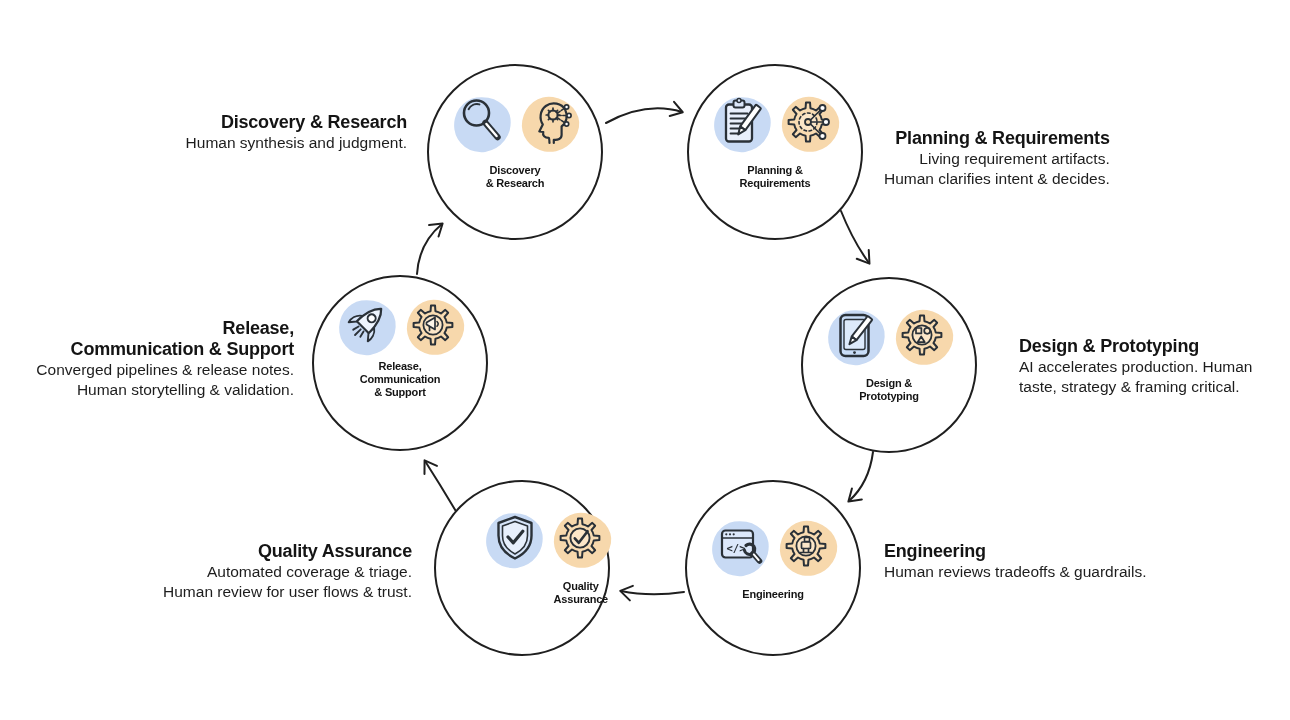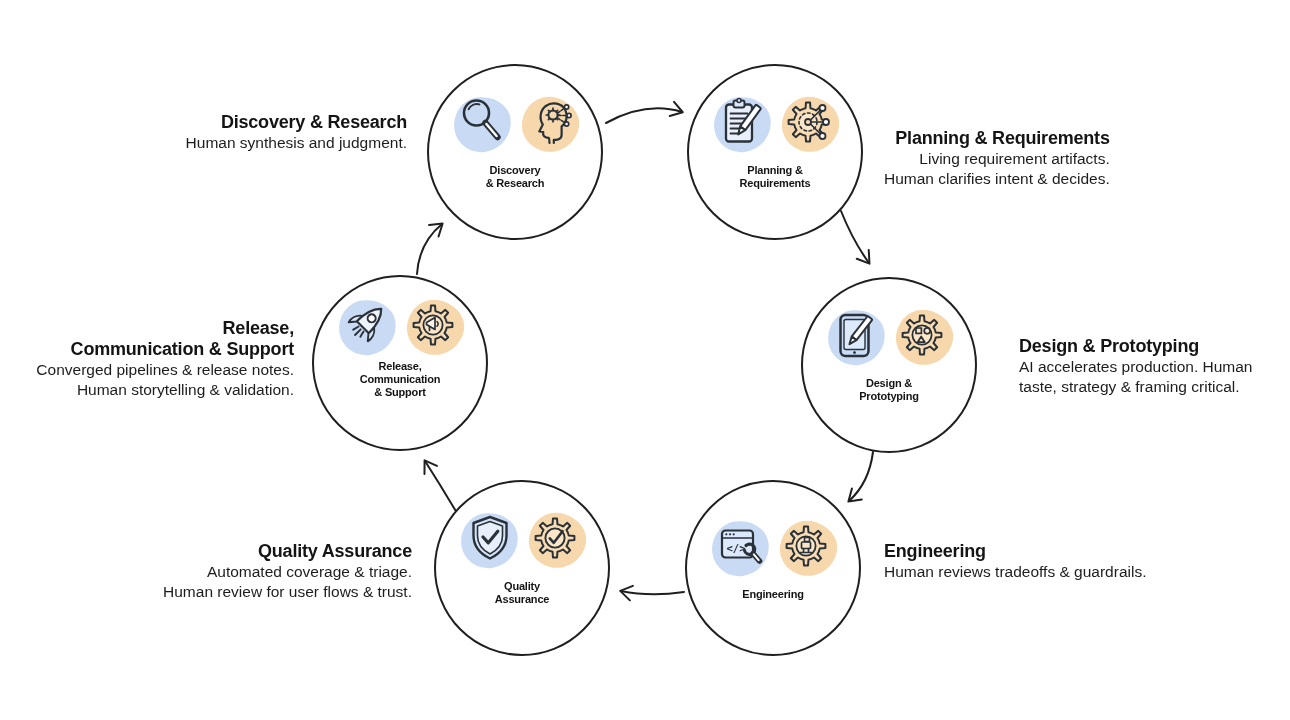--- a/index.html
+++ b/index.html
@@ -31,21 +31,21 @@
   }
   .desc { position:absolute; z-index:2; white-space:nowrap; }
   .desc.right { text-align:right; }
   .desc-title { font-weight:bold; font-size:18px; line-height:21px; color:#141414; letter-spacing:-0.2px; }
   .desc-line { font-size:15.5px; line-height:19.5px; color:#1d1d1d; }
   
   #c-discovery  { left:427px; top:64px; }
   #c-planning   { left:687px; top:64px; }
   #c-design     { left:801px; top:277px; }
   #c-engineering{ left:685px; top:480px; }
-  #c-qa         { left:434px; top:480px; }
+  #c-qa         { left:434px; top:480px;align-items:flex-end; }
   #c-release    { left:312px; top:275px; }
   
   #c-discovery .icons-row, #c-planning .icons-row, #c-design .icons-row, #c-qa .icons-row { margin-top:28px; }
   #c-engineering .icons-row { margin-top:36px; }
   #c-release .icons-row { margin-top:20px; }
   #c-discovery .circle-label, #c-planning .circle-label, #c-design .circle-label, #c-qa .circle-label { margin-top:14px; }
   #c-engineering .circle-label { margin-top:14px; }
   #c-release .circle-label { margin-top:7px; }
   
   #d-discovery  { right:883px; top:112px; }

